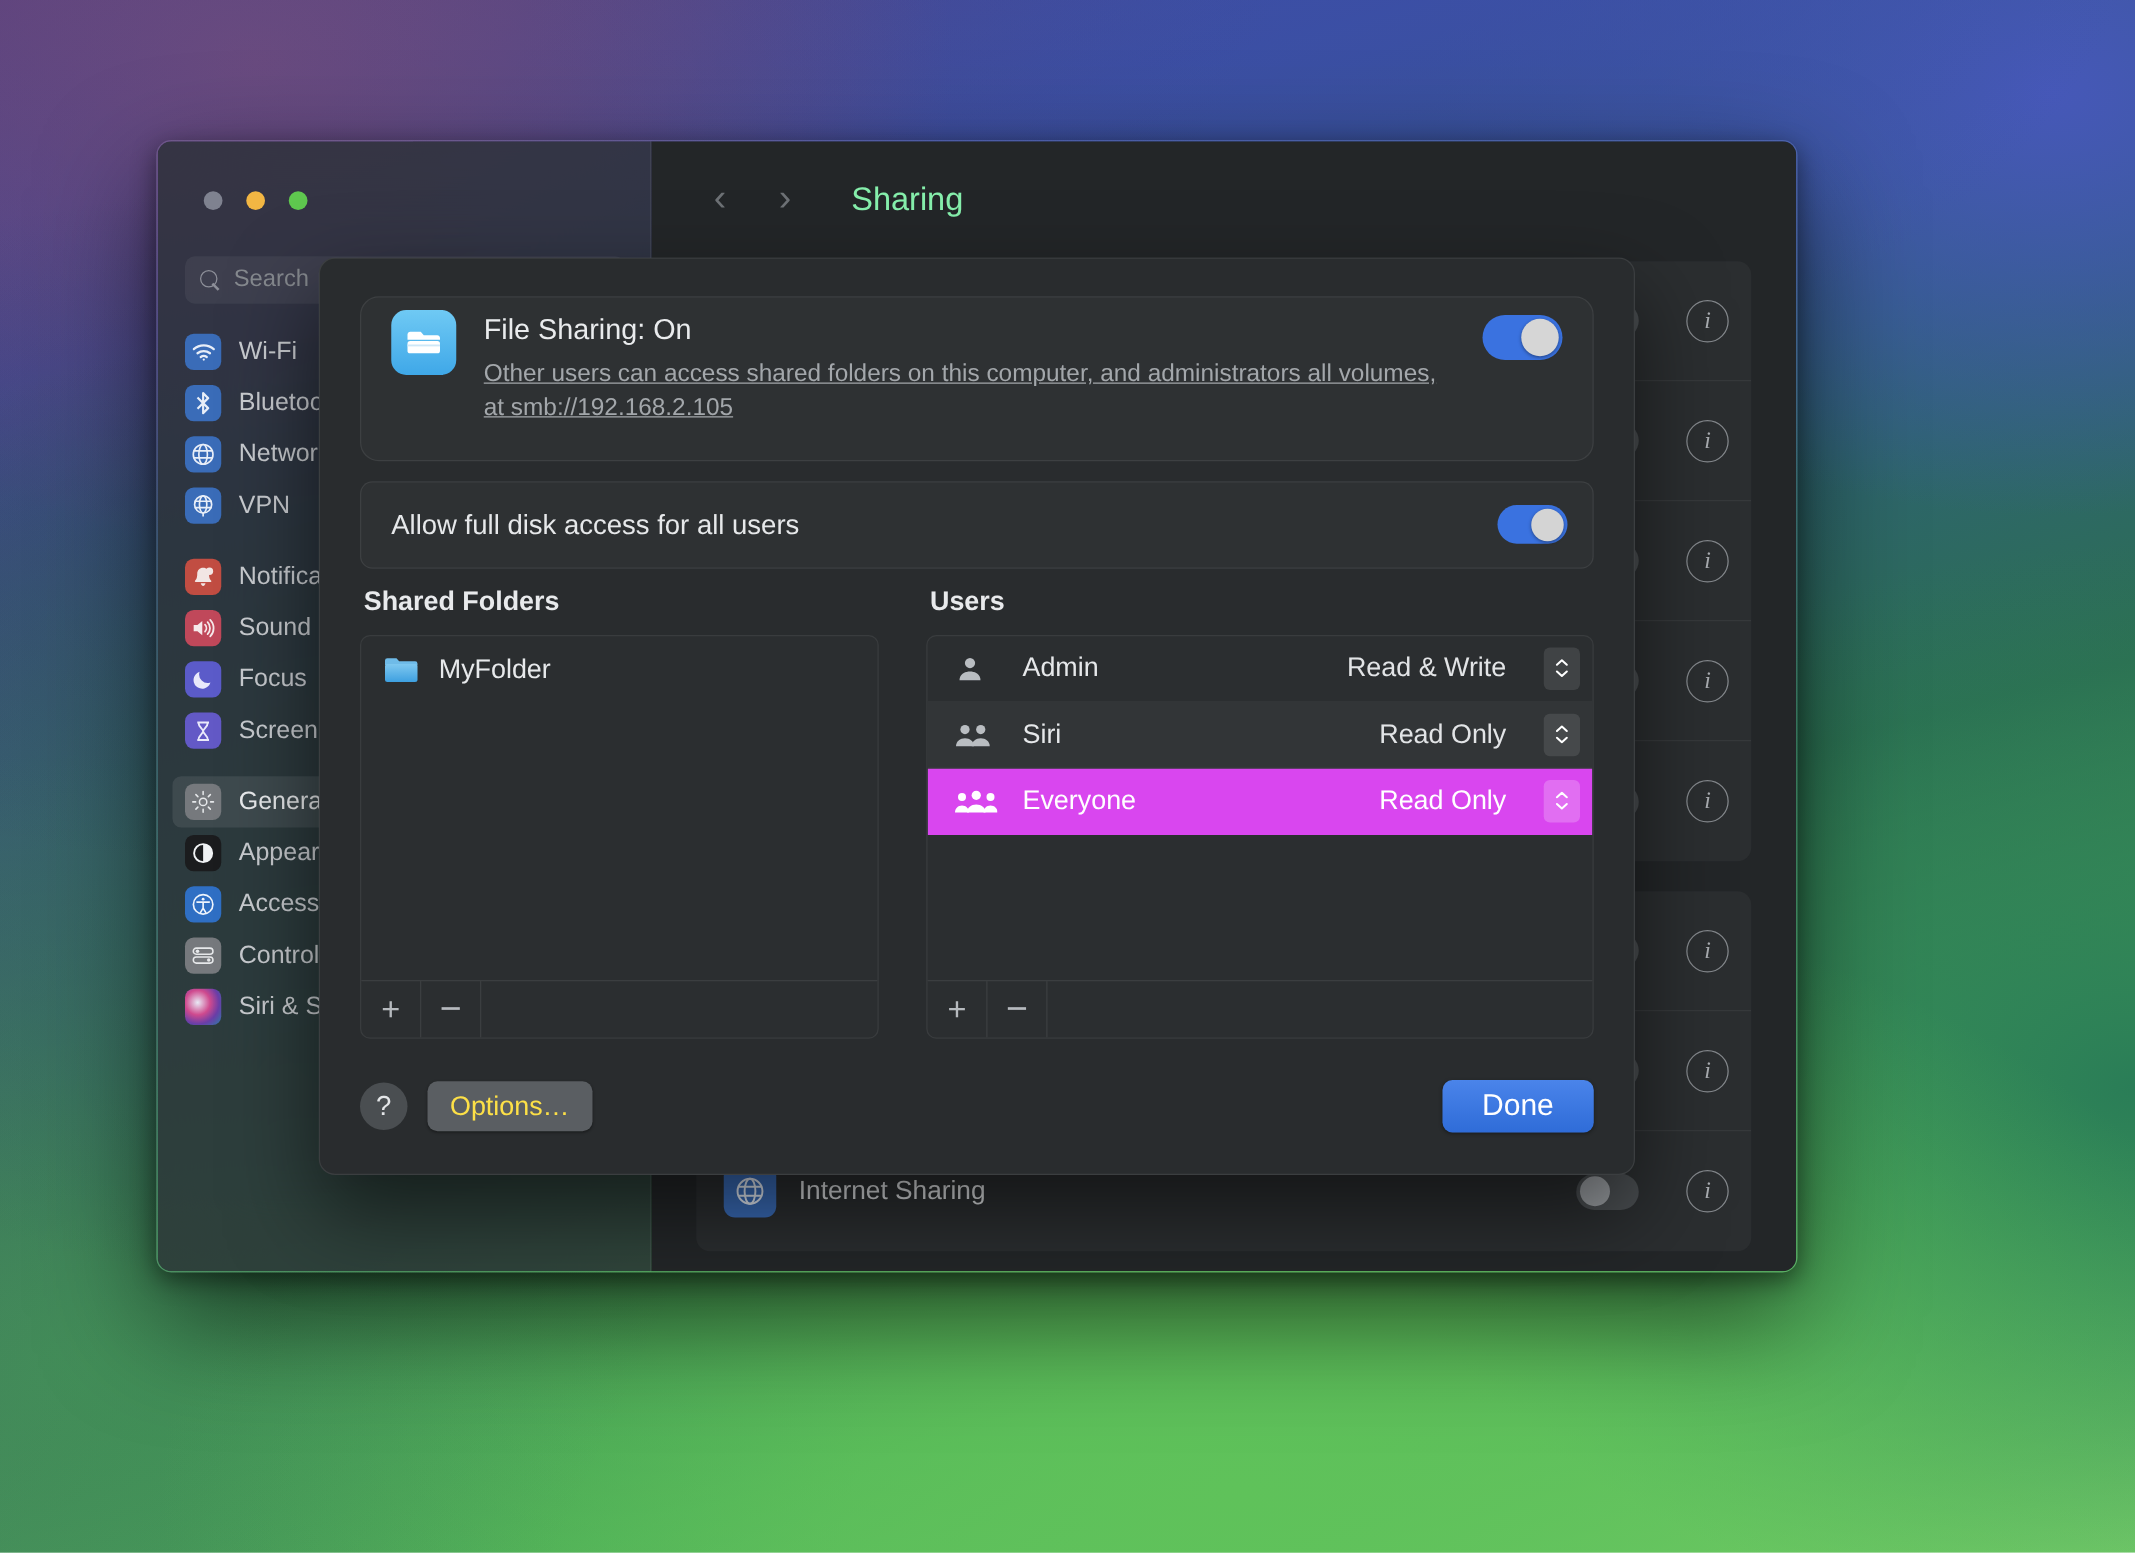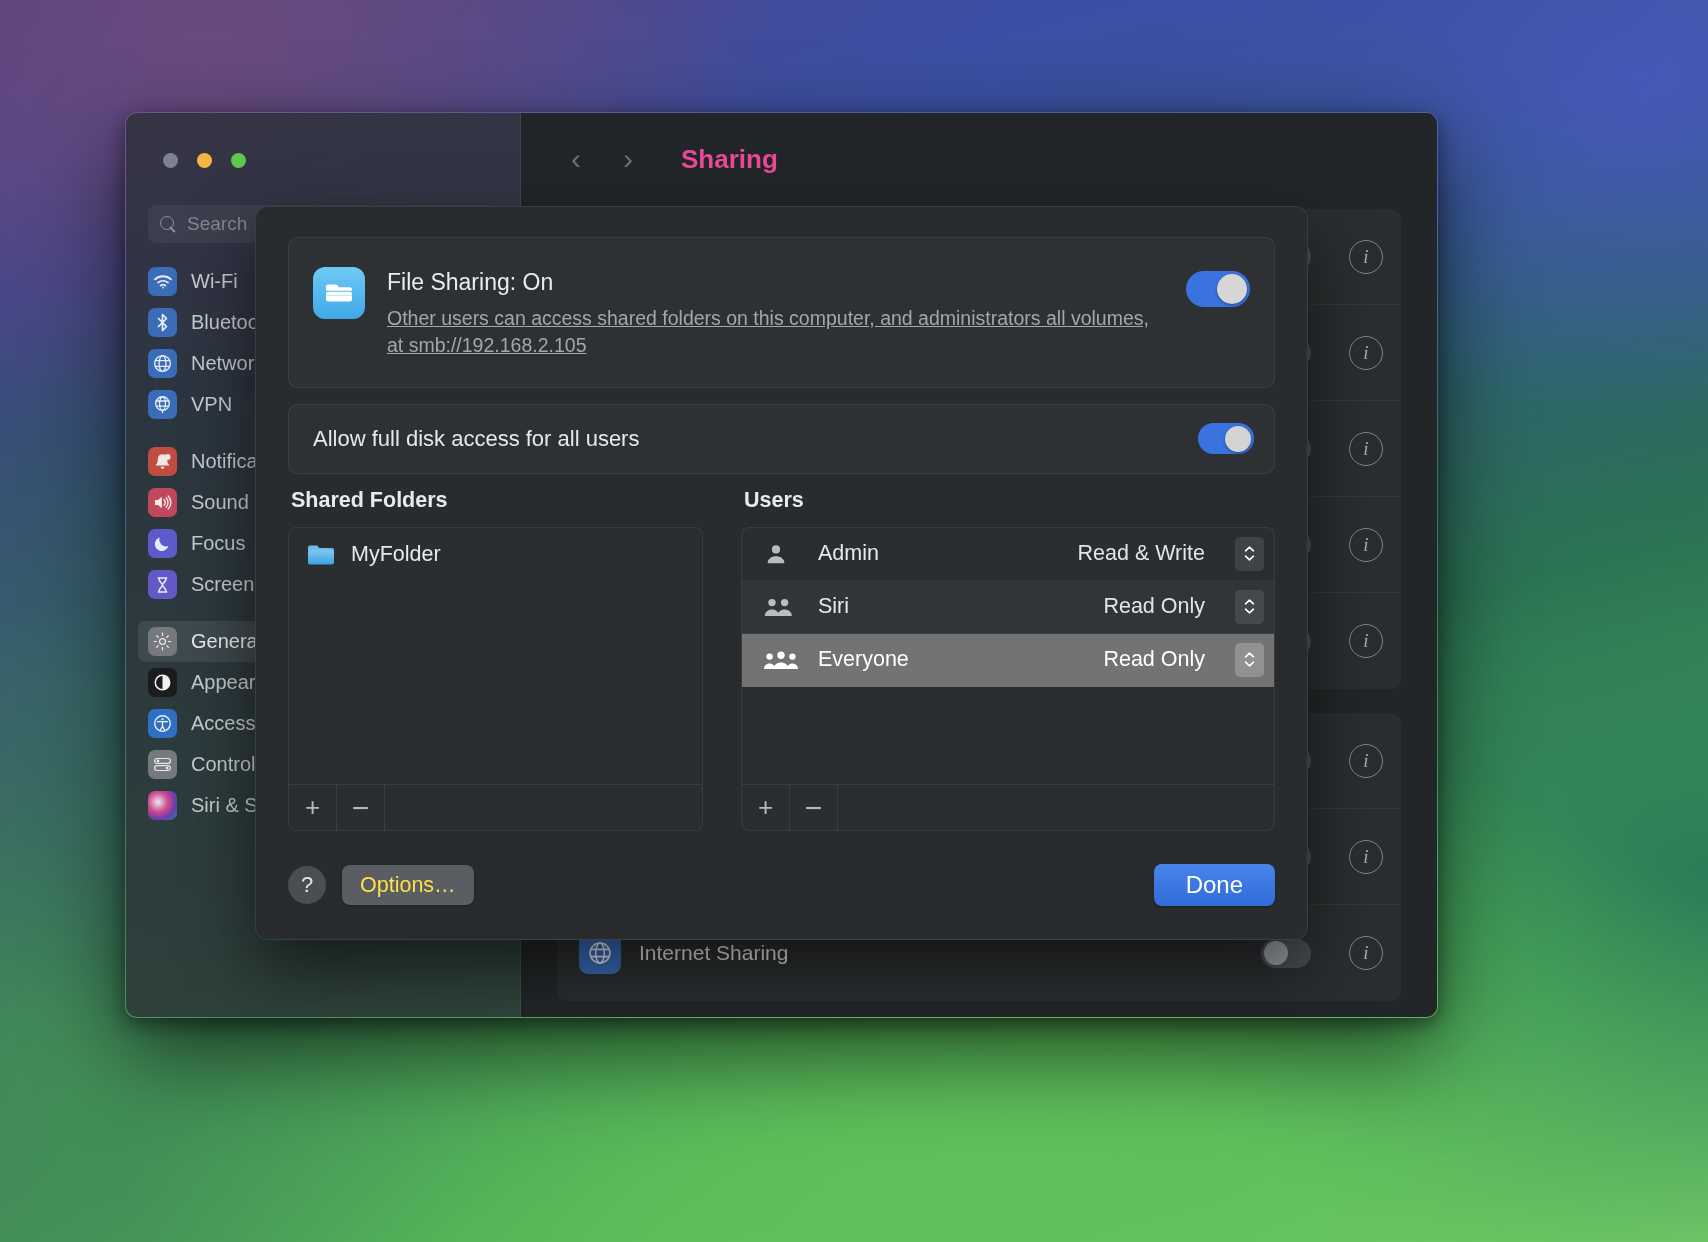--- a/index.html
+++ b/index.html
@@ -114,21 +114,21 @@
     display: flex; align-items: center;
     padding-left: 32px; gap: 6px;
   }
   .navchev {
     width: 46px; height: 46px;
     display: flex; align-items: center; justify-content: center;
     color: #6d7175; font-size: 30px; font-weight: 300;
   }
   #detail-title {
     margin-left: 24px;
-    color: #ec4899; font-size: 26px; font-weight: 700;
+    color: #86efac; font-size: 26px; font-weight: 400;
   }
   #detail-body {
     flex: 1; padding: 4px 36px 0 36px;
     overflow: hidden;
   }
   .bg-card {
     background: #2b2e30;
     border-radius: 11px;
     margin-bottom: 24px;
     overflow: hidden;
@@ -179,21 +179,22 @@
 
   .sheet-card {
     background: #2e3133;
     border: 1px solid rgba(255,255,255,.075);
     border-radius: 10px;
   }
 
   
   #fileshare-card {
     display: flex; align-items: flex-start; gap: 22px;
-    padding: 29px 24px 28px 24px;
+    padding: 10px 24px 28px 24px;
+    border-radius: 15px;
   }
   #fileshare-icon {
     width: 52px; height: 52px; flex: none;
     border-radius: 12px;
     background: linear-gradient(180deg, #6fc9f4 0%, #3fa8e8 100%);
     display: flex; align-items: center; justify-content: center;
   }
   #fileshare-icon svg { width: 32px; height: 28px; }
   #fileshare-text { flex: 1; padding-top: 2px; }
   #fileshare-title { color: #e9ebed; font-size: 23px; margin-bottom: 9px; }
@@ -258,21 +259,21 @@
   .folder-glyph { width: 28px; height: 22px; flex: none; }
   .folder-name { color: #e7e9eb; font-size: 21.5px; }
 
   .user-row {
     display: flex; align-items: center;
     height: 53px; padding: 0 10px 0 22px;
     gap: 16px;
     border-bottom: 1px solid rgba(255,255,255,.05);
   }
   .user-row:nth-child(2) { background: rgba(255,255,255,.035); }
-  .user-row.selected { background: #737373; border-bottom-color: transparent; }
+  .user-row.selected { background: #d946ef; border-bottom-color: transparent; }
   .user-icon { width: 38px; flex: none; display: flex; align-items: center; color: #b9bdc1; }
   .user-row.selected .user-icon { color: #fff; }
   .user-name { flex: 1; color: #e6e8ea; font-size: 21.5px; }
   .user-row.selected .user-name { color: #fff; }
   .user-perm { color: #e2e4e6; font-size: 21.5px; margin-right: 14px; }
   .user-row.selected .user-perm { color: #fff; }
   .stepper {
     width: 29px; height: 34px; border-radius: 5px;
     background: rgba(255,255,255,.10);
     display: flex; flex-direction: column;

